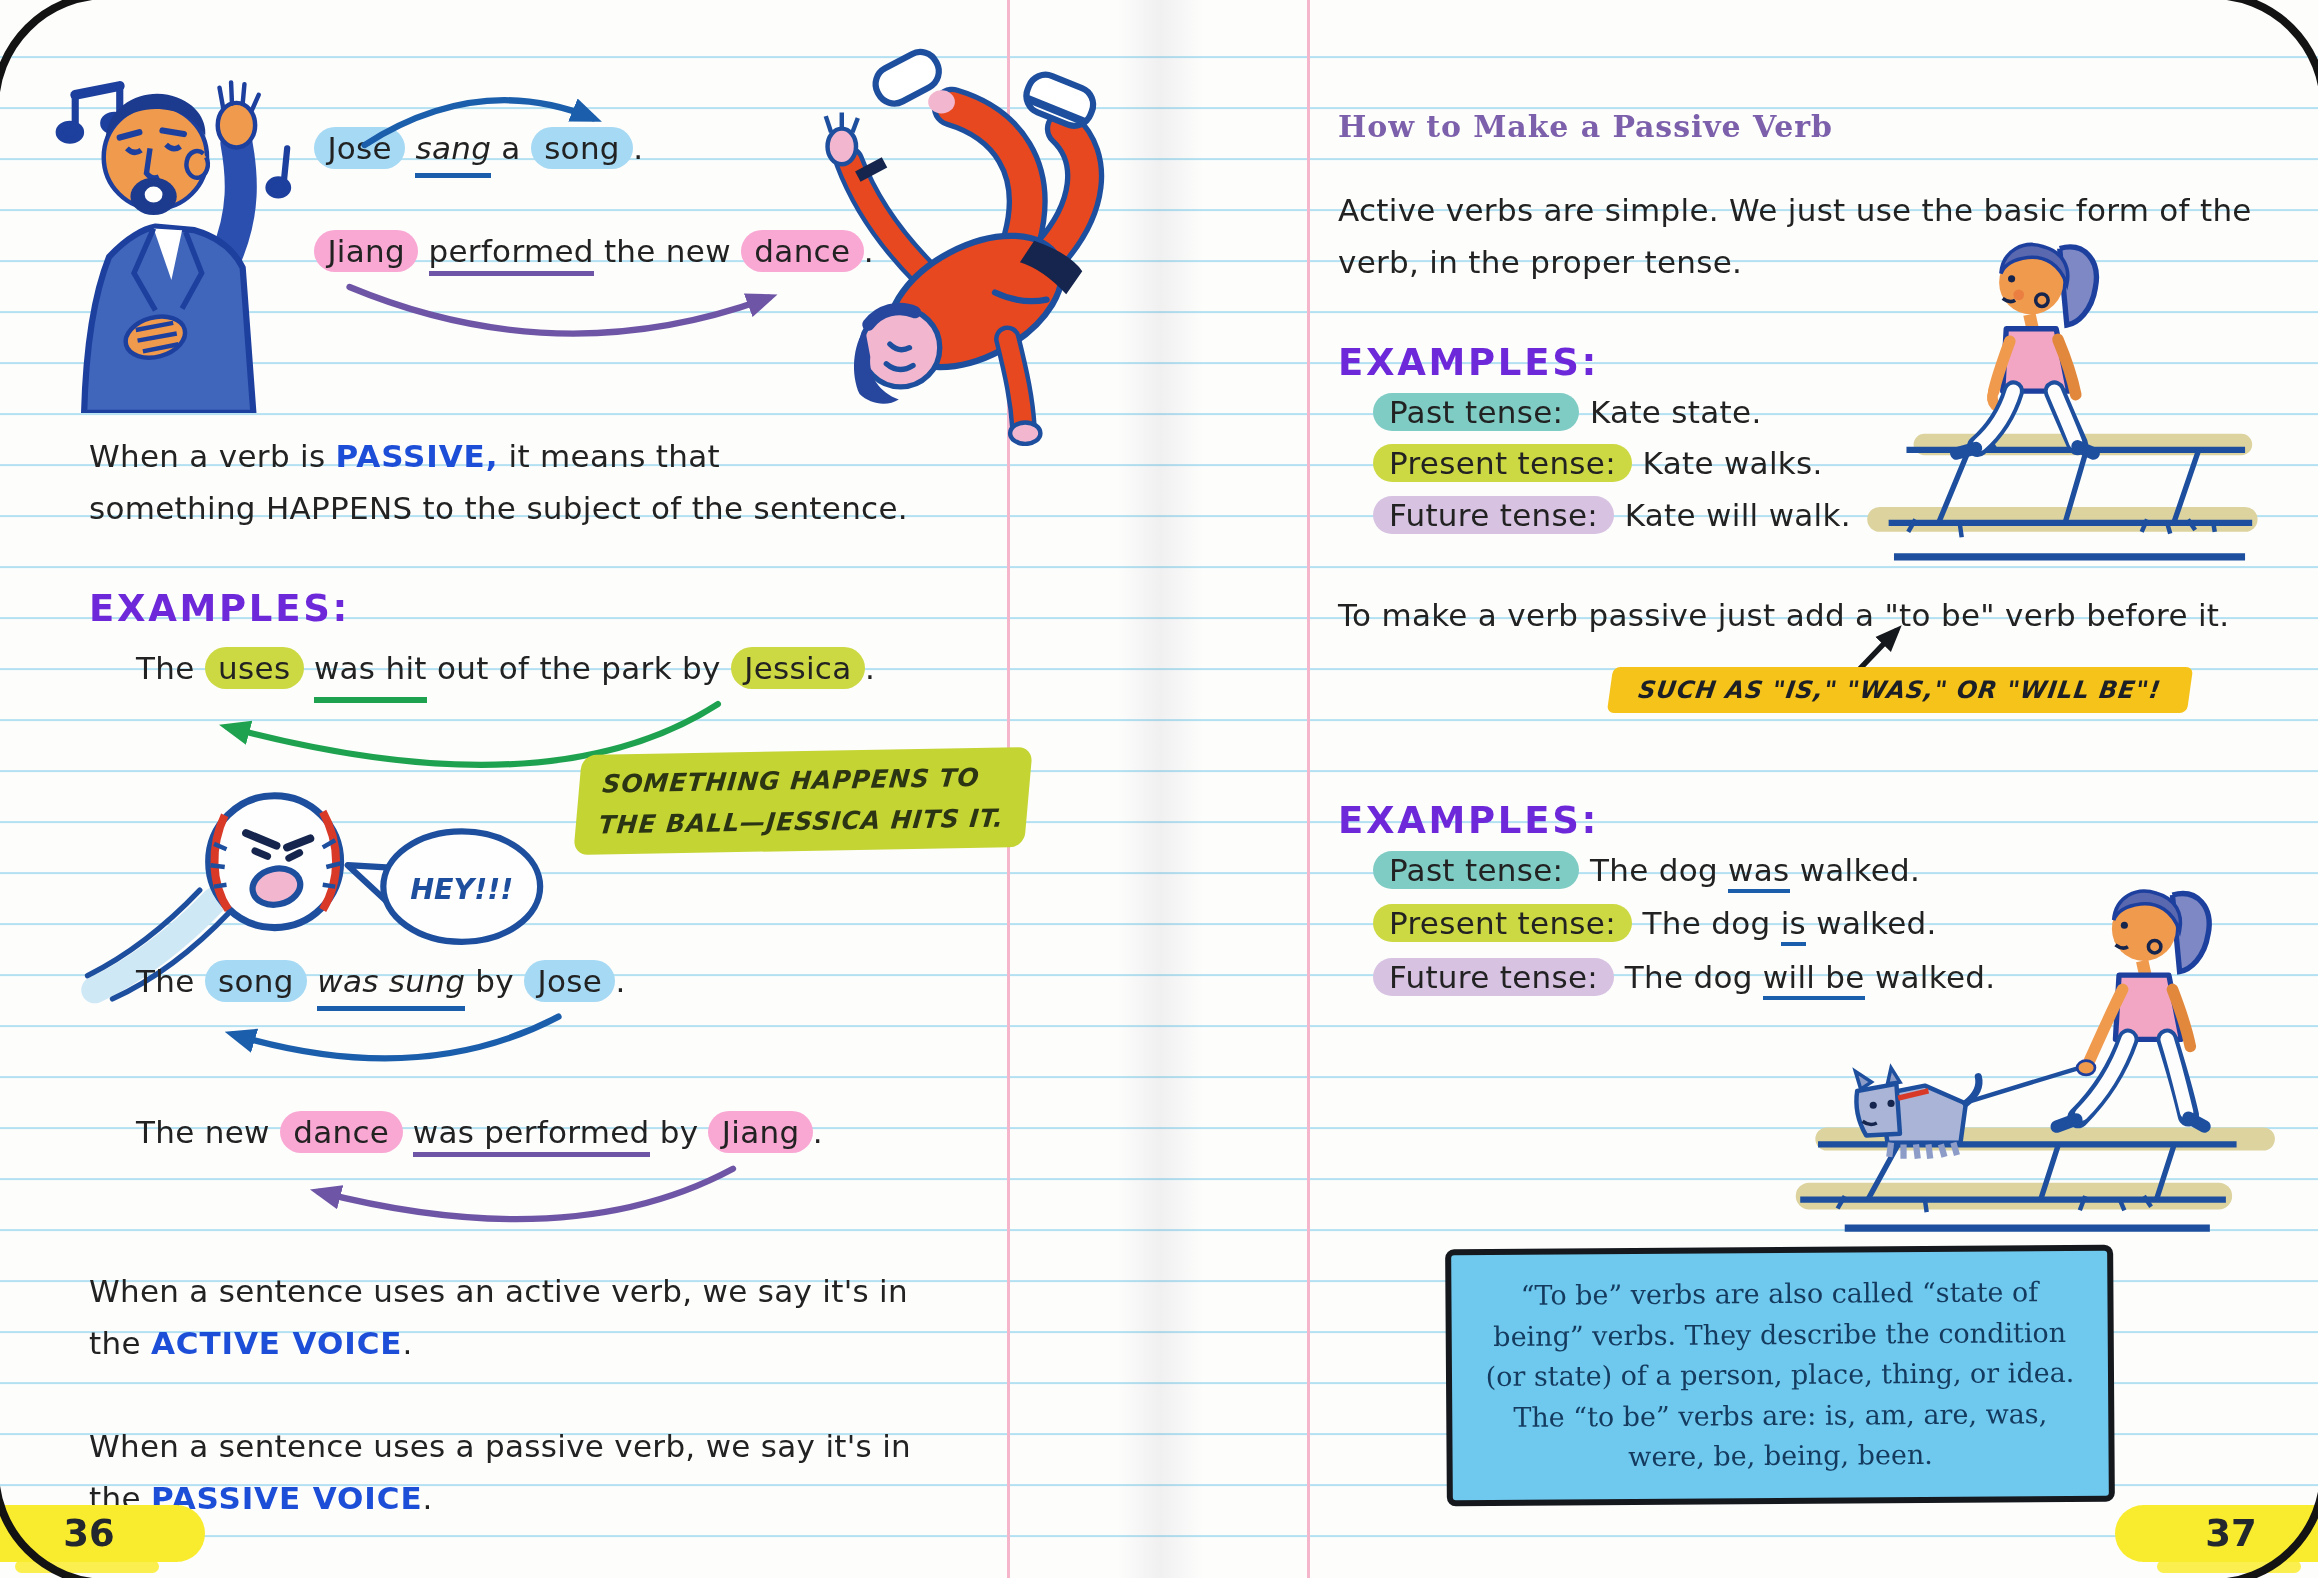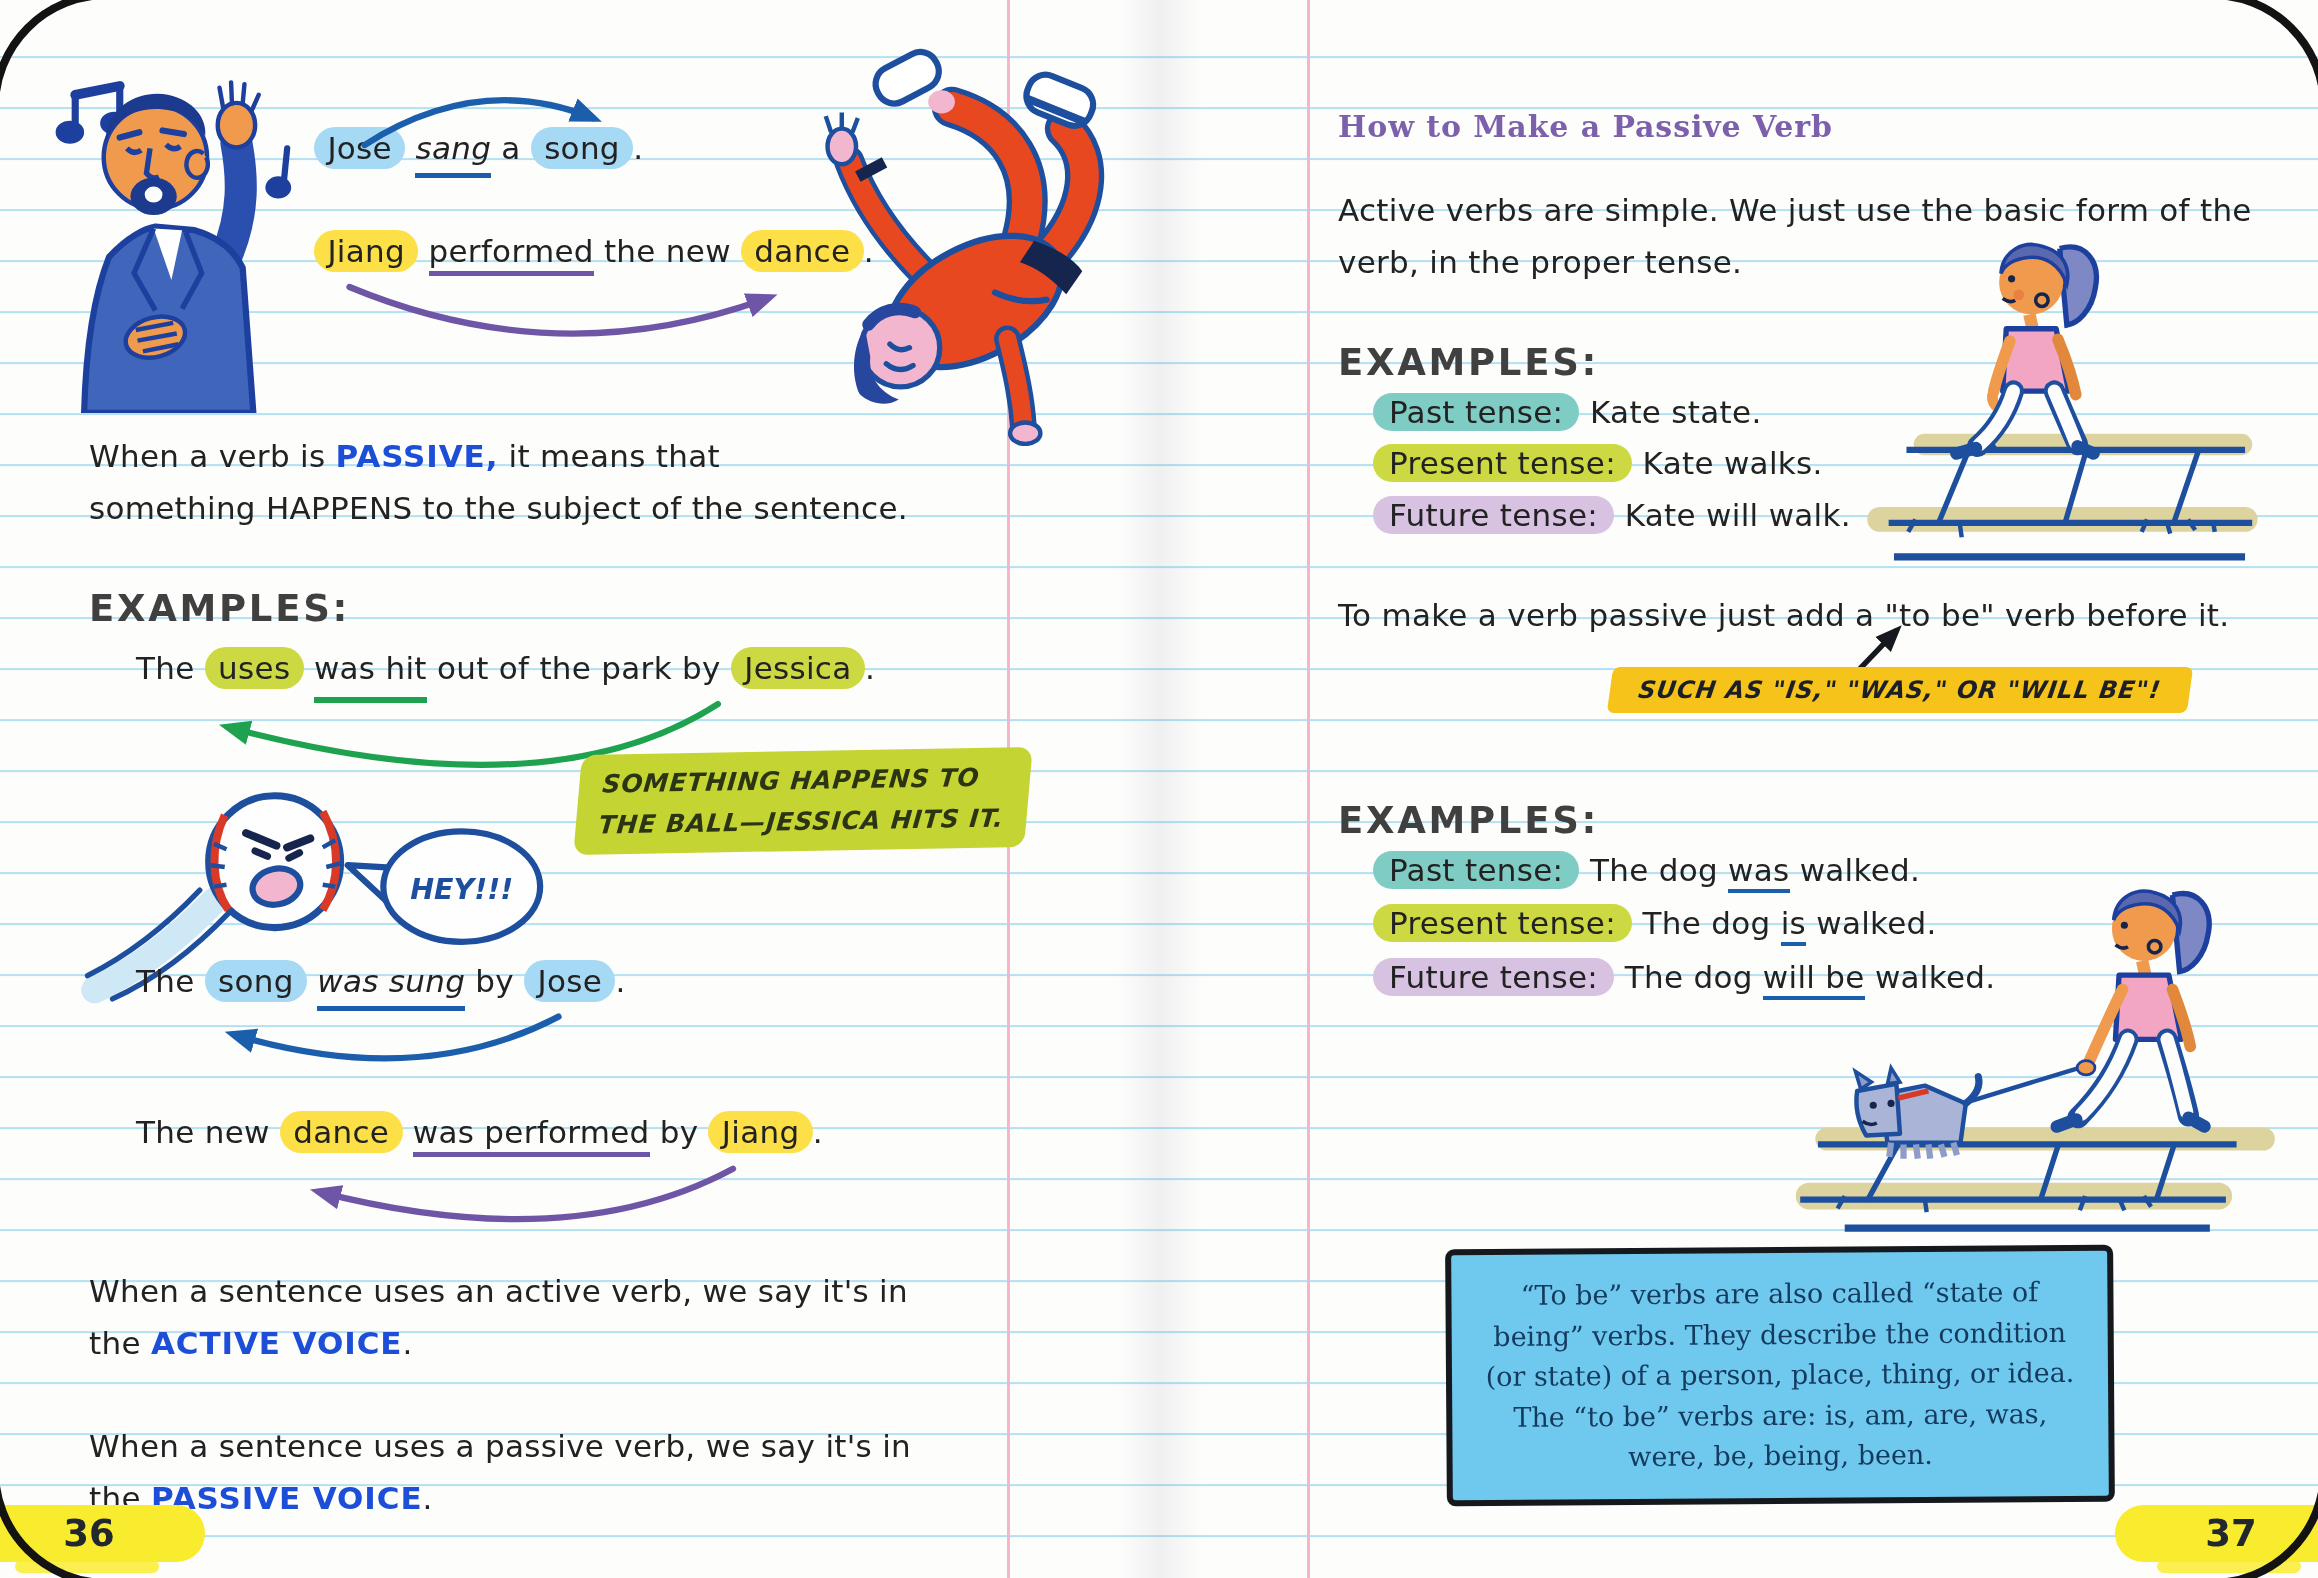--- a/index.html
+++ b/index.html
@@ -13,25 +13,25 @@
     background-image: repeating-linear-gradient(to bottom, transparent 0px, transparent 49px, #b3e1f2 49px, #b3e1f2 51px);
     background-position: 0 7.1px;
   }
   .vline { position:absolute; top:0; bottom:0; width:2.7px; background:#f5b6cb; }
   .fold { position:absolute; top:0; bottom:0; left:1117px; width:86px;
     background:linear-gradient(90deg, rgba(90,90,110,0) 0%, rgba(90,90,110,0.08) 50%, rgba(90,90,110,0) 100%); }
   .frame { position:absolute; inset:-9px; border:8px solid #131313; border-radius:116px; pointer-events:none; z-index:60; }
 
   .t { position:absolute; font-size:31px; line-height:43px; letter-spacing:0.3px; white-space:nowrap; }
   .para { line-height:52px; }
-  .examples { position:absolute; font-size:37px; font-weight:bold; color:#404040; letter-spacing:2.7px; }
+  .examples { position:absolute; font-size:37px; font-weight:bold; color:#6d28d9; letter-spacing:2.7px; }
   .kw { color:#1d4ed8; font-weight:bold; letter-spacing:0.9px; }
   .hl { padding:2.7px 13.4px; border-radius:21.4px; }
   .hl-blue { background:#a5d9f4; }
-  .hl-purple { background:#fde047; }
+  .hl-purple { background:#f9a8d4; }
   .hl-green { background:#cdd943; }
   .hl-teal { background:#7fccc4; }
   .hl-lav { background:#d7c2e2; }
   .pill { padding:1px 16px; border-radius:23px; margin-right:10.7px; }
   .u-blue { border-bottom:5.4px solid #1b5eab; padding-bottom:7px;font-style:italic; }
   .u-purple { border-bottom:5.4px solid #6f55a5; padding-bottom:1.8px; }
   .u-green { border-bottom:6.2px solid #1ea24f; padding-bottom:11px; }
   .u-blue-thin { border-bottom:4.5px solid #1b5eab; padding-bottom:0.9px; }
 
   .arrow { position:absolute; }

